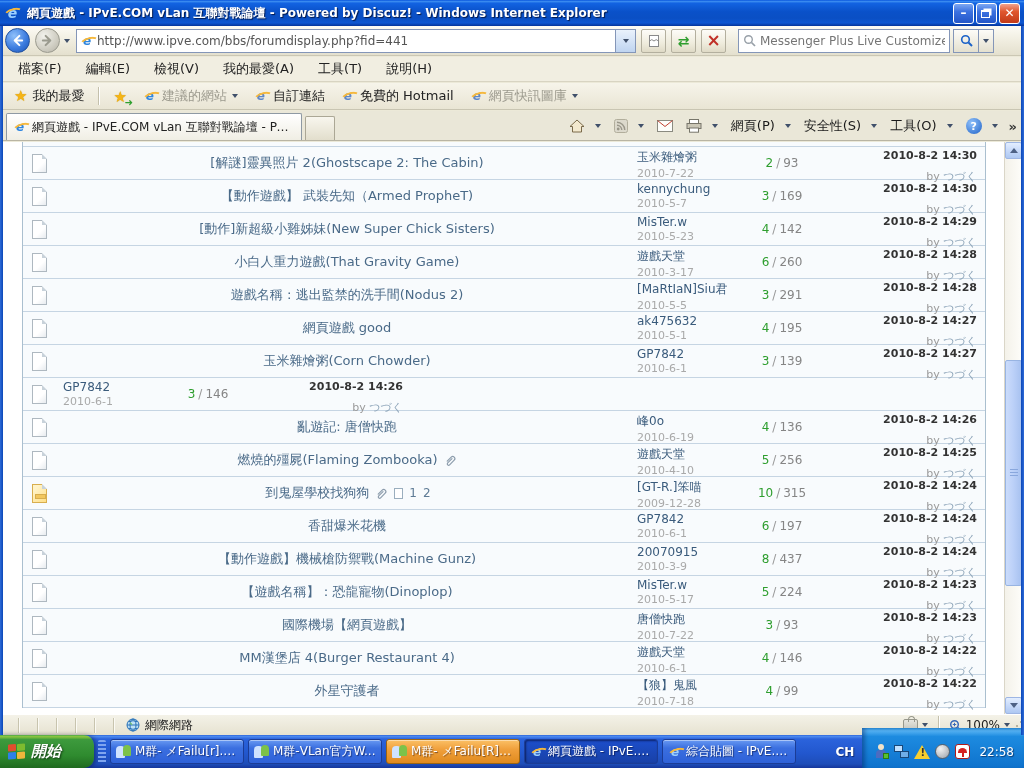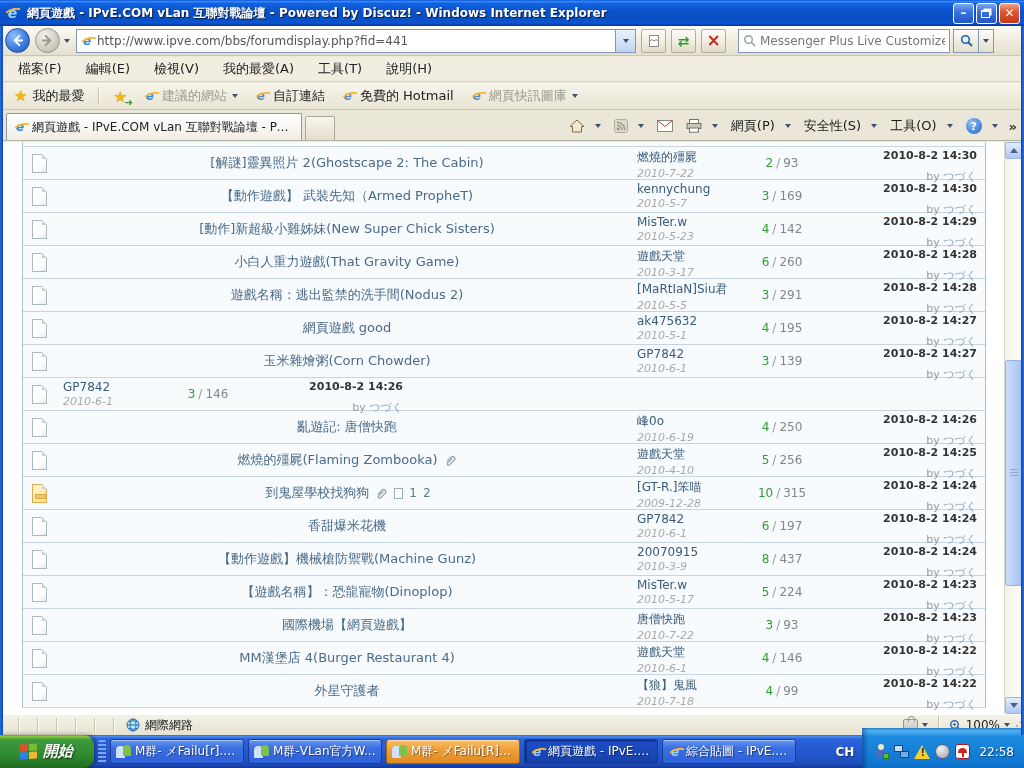--- a/index.html
+++ b/index.html
@@ -95,21 +95,21 @@
   .doc-icon::before { content:""; position:absolute; top:-1px; right:-1px; width:0; height:0;
     border-top:5px solid #F8FBFD; border-left:5px solid #C8D2DA; }
   .doc-icon.hot { background:linear-gradient(135deg,#FFF3C8 20%,#FFDF86 100%); border-color:#D8AE4E; }
   .doc-icon.hot::after { content:""; position:absolute; left:2px; top:9px; width:9px; height:3px; background:#F2C75E; border:1px solid #D8AE4E; }
   .c-title { flex:1; display:flex; align-items:center; gap:6px; overflow:hidden;justify-content:center; }
   .t-link { font-size:13px; color:#4A6A88; white-space:nowrap; }
   .pgico { width:9px; height:11px; background:#fff; border:1px solid #9AAEBE; flex:none; }
   .pg-link { font-size:12px; color:#5E7B95; margin-right:4px; }
   .c-author { width:100px; flex:none; padding-top:2px; overflow:visible; }
   .a-name { display:block; font-size:12px; color:#3A5B7C; white-space:nowrap; }
-  .a-date { display:block; font-size:11px; color:#A9A9A9; margin-top:1px;font-style:italic; }
+  .a-date { display:block; font-size:11px; color:#A9A9A9; margin-top:1px; }
   .c-replies { width:90px; flex:none; display:flex; align-items:center; justify-content:center; font-size:12px; }
   .r-num { color:#2E9E2E; } .r-sep { color:#999; margin:0 3px; } .v-num { color:#858585; }
   .c-last { width:158px; flex:none; text-align:right; padding:2px 8px 0 0; }
   .l-time { display:block; font-size:11px; font-weight:bold; color:#333; }
   .l-by { display:block; font-size:11px; margin-top:7px; }
   .by-word { color:#9A9A9A; } .by-name { color:#8FA6BA; }
 
   
   .vscroll { position:absolute; top:0; right:0; width:17px; height:572px; background:linear-gradient(90deg,#F4F2EA,#FDFCF8); border-left:1px solid #DAD6C8; }
   .sbtn { position:absolute; left:0; width:17px; height:17px; border:1px solid #9EB6E4; border-radius:2px;
@@ -132,21 +132,21 @@
   .pm-icon::after { content:""; position:absolute; left:4px; top:-4px; width:5px; height:5px; border:1.5px solid #98988C; border-bottom:none; border-radius:4px 4px 0 0; }
   .zoom-area { display:flex; align-items:center; gap:4px; }
   .grip { position:absolute; right:2px; bottom:2px; width:12px; height:12px;
     background:radial-gradient(circle at 3px 9px,#B8B4A0 1px,transparent 1.4px),radial-gradient(circle at 7px 5px,#B8B4A0 1px,transparent 1.4px),radial-gradient(circle at 11px 1px,#B8B4A0 1px,transparent 1.4px); }
 
   
   .taskbar { position:absolute; top:735px; left:0; right:0; height:33px;
     background:linear-gradient(180deg,#2A62D8 0%,#4E8BEF 4%,#2B63DC 12%,#2257CE 55%,#1E4DB8 88%,#15369B 100%); display:flex; align-items:center; }
   .startbtn { height:33px; width:94px; border-radius:0 10px 10px 0;
     background:linear-gradient(180deg,#4CA64C 0%,#8CC63F 5%,#3D9A3D 14%,#2F8B2F 62%,#1F6A1F 100%);
-    box-shadow:2px 0 4px rgba(0,0,30,.4); display:flex; align-items:center; gap:6px; padding-left:20px; flex:none; }
+    box-shadow:2px 0 4px rgba(0,0,30,.4); display:flex; align-items:center; gap:6px; padding-left:8px; flex:none; }
   .win-flag { width:17px; height:15px; display:grid; grid-template-columns:8px 8px; grid-template-rows:7px 7px; gap:1px; transform:skewY(-4deg); }
   .win-flag span { border-radius:1px; }
   .wf1{background:#E14E2E;} .wf2{background:#7DBB2F;} .wf3{background:#2F80E8;} .wf4{background:#F0B63C;}
   .start-label { color:#fff; font-size:15px; font-weight:bold; font-style:italic; text-shadow:1px 1px 2px rgba(0,0,0,.6); }
   .qhandle { width:8px; height:24px; margin:0 4px; background:repeating-linear-gradient(180deg,#7FA5EF 0 2px,transparent 2px 4px); border-radius:2px; flex:none; }
   .tasks { display:flex; gap:4px; flex:1; align-items:center; }
   .task { width:134px; height:25px; border:1px solid #1B3C96; border-radius:3px; display:flex; align-items:center; gap:4px; padding:0 5px;
     background:linear-gradient(180deg,#6899F2 0%,#3B6FE0 35%,#2E61D8 100%); box-shadow:inset 0 1px 0 rgba(255,255,255,.45); flex:none; }
   .task.alert { background:linear-gradient(180deg,#FBC066 0%,#F0A03C 40%,#E08A1E 100%); border-color:#9C6410; }
   .task.active { background:linear-gradient(180deg,#1C4ECC 0%,#1A46B4 60%,#1840A8 100%); box-shadow:inset 1px 1px 2px rgba(0,0,30,.55); }
@@ -348,21 +348,21 @@
           <div class="trow">
     <div class="c-icon">
               <span class="doc-icon"></span>
             </div>
     <div class="c-title">
       <span class="t-link">[解謎]靈異照片 2(Ghostscape 2: The Cabin)</span>
 
       <span style="display:flex;align-items:center;gap:2px;"></span>
     </div>
     <div class="c-author">
-      <span class="a-name">燃燒的殭屍</span>
+      <span class="a-name">玉米雜燴粥</span>
       <span class="a-date">2010-7-22</span>
     </div>
     <div class="c-replies">
       <span class="r-num">2</span>
       <span class="r-sep">/</span>
       <span class="v-num">93</span>
     </div>
     <div class="c-last">
       <span class="l-time">2010-8-2 14:30</span>
       <span class="l-by"><span class="by-word">by </span><span class="by-name">つづく</span></span>
@@ -533,21 +533,21 @@
 
       <span style="display:flex;align-items:center;gap:2px;"></span>
     </div>
     <div class="c-author">
       <span class="a-name">峰0o</span>
       <span class="a-date">2010-6-19</span>
     </div>
     <div class="c-replies">
       <span class="r-num">4</span>
       <span class="r-sep">/</span>
-      <span class="v-num">250</span>
+      <span class="v-num">136</span>
     </div>
     <div class="c-last">
       <span class="l-time">2010-8-2 14:26</span>
       <span class="l-by"><span class="by-word">by </span><span class="by-name">つづく</span></span>
     </div>
   </div>
           <div class="trow">
     <div class="c-icon">
               <span class="doc-icon"></span>
             </div>

